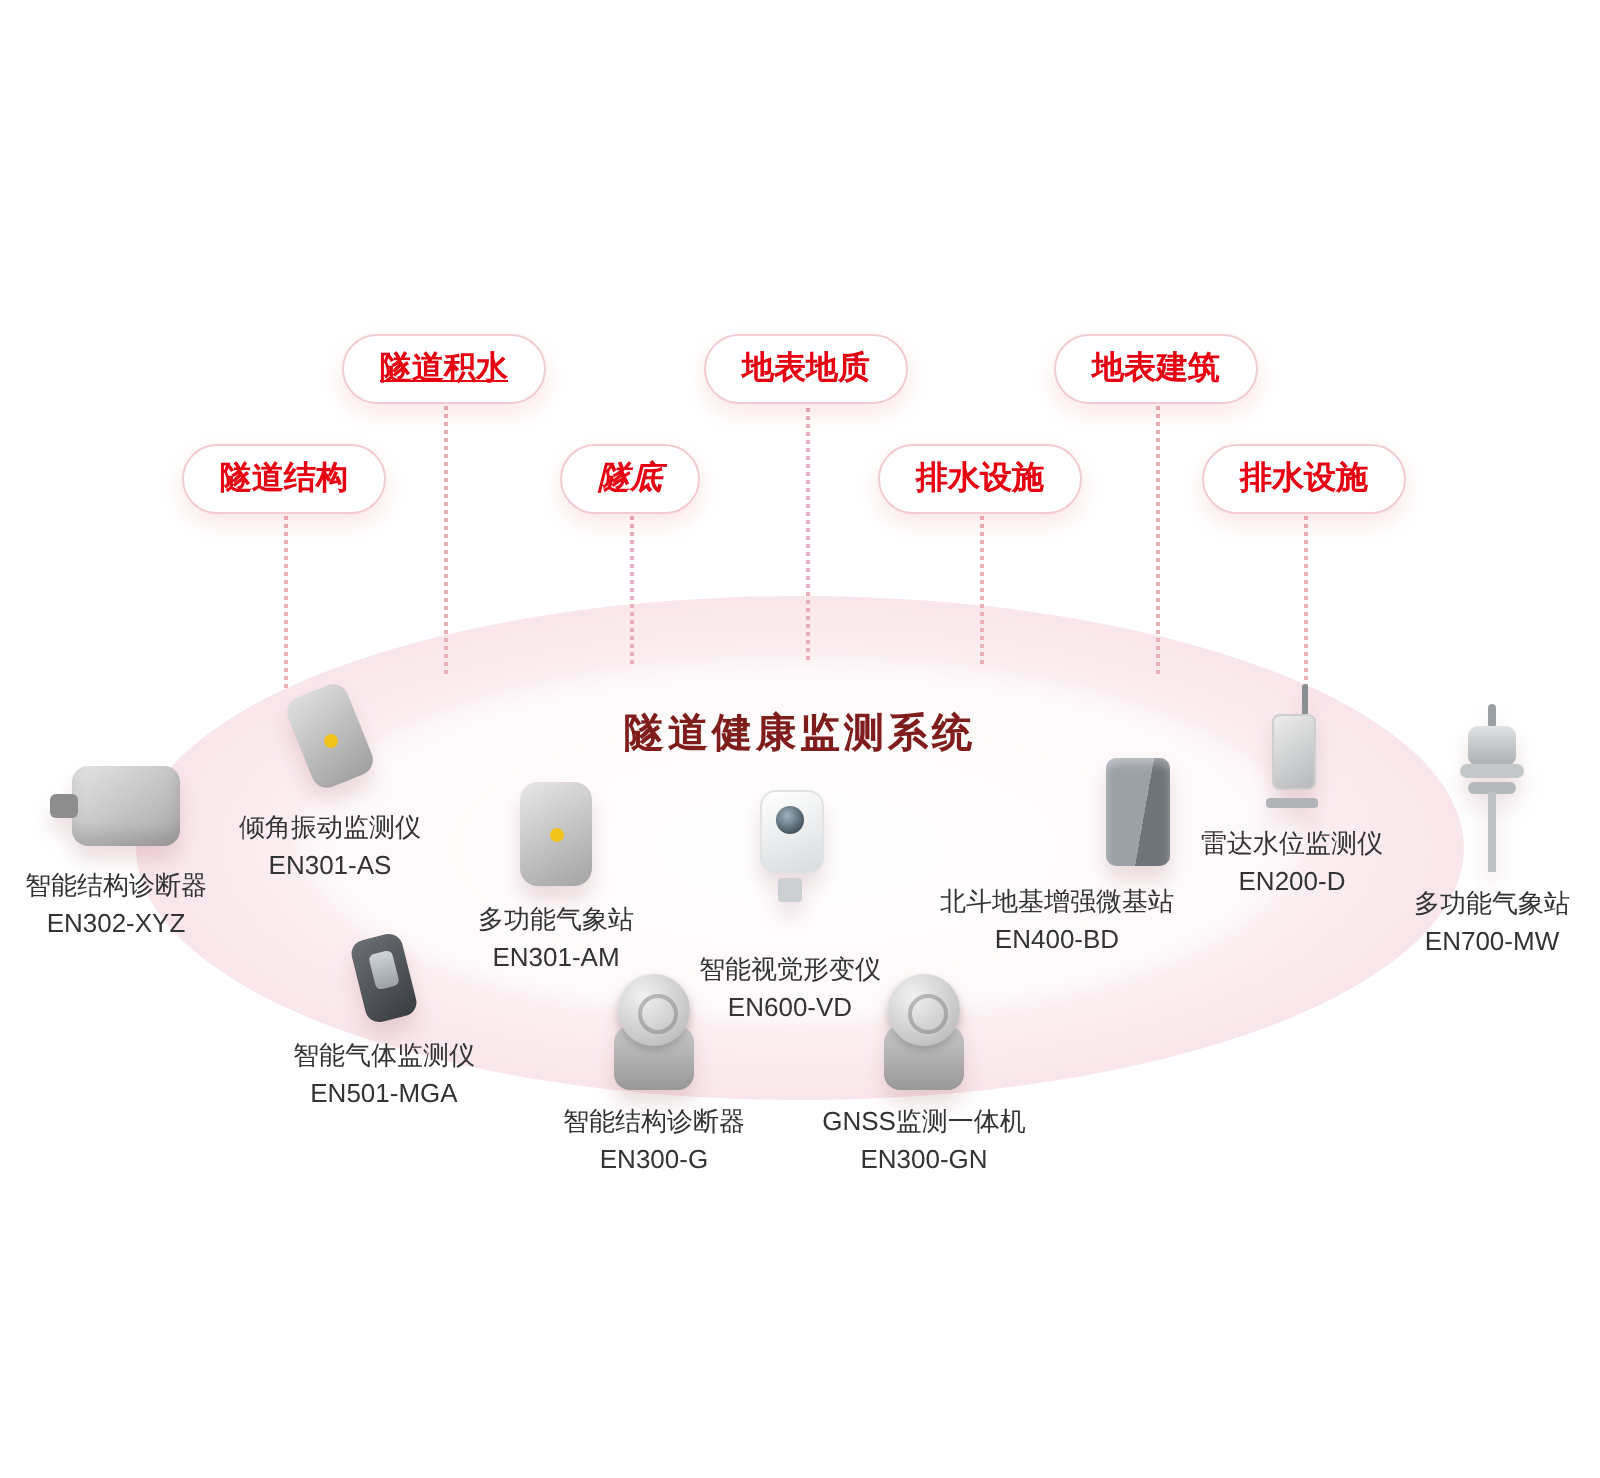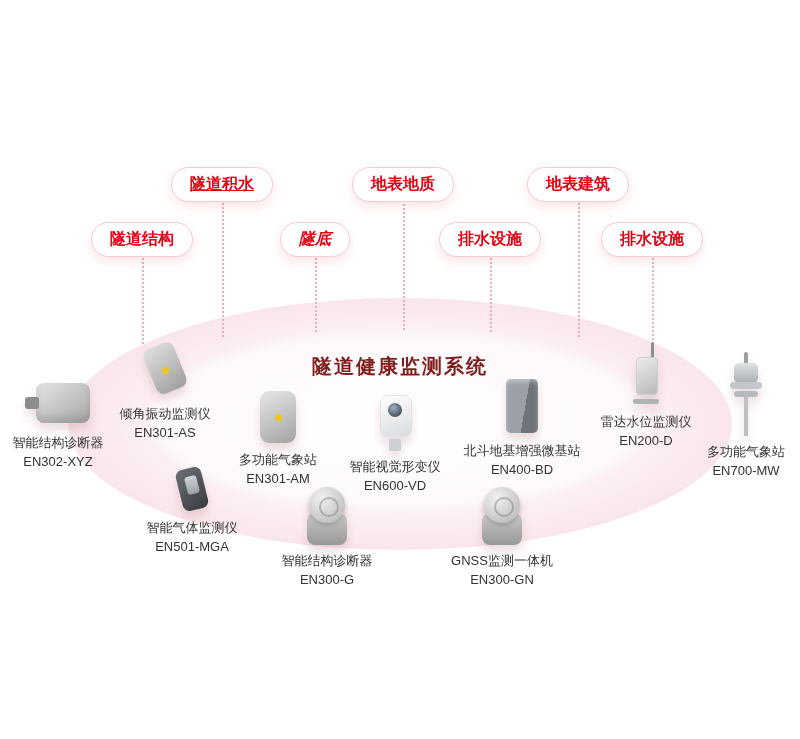--- a/index.html
+++ b/index.html
@@ -166,45 +166,45 @@
       <div class="dome-base"></div>
       <div class="dome-top"></div>
       <div class="dome-ring"></div>
     </div>
     <div class="dev-label">
       <div>智能结构诊断器</div>
       <div>EN300-G</div>
     </div>
   </div>
 
-  <div class="device" style="left:343px;top:395px;width:104px;">
+  <div class="device" style="left:343px;top:395px;width:104px;gap:18px;">
     <div class="dev-icon cam">
       <div class="cam-body"></div>
       <div class="cam-lens"></div>
       <div class="cam-mount"></div>
     </div>
     <div class="dev-label">
       <div>智能视觉形变仪</div>
       <div>EN600-VD</div>
     </div>
   </div>
 
-  <div class="device" style="left:410px;top:487px;width:104px;margin-left:40px;">
+  <div class="device" style="left:410px;top:487px;width:104px;">
     <div class="dev-icon dome">
       <div class="dome-base"></div>
       <div class="dome-top"></div>
       <div class="dome-ring"></div>
     </div>
     <div class="dev-label">
       <div>GNSS监测一体机</div>
       <div>EN300-GN</div>
     </div>
   </div>
 
-  <div class="device" style="left:457px;top:377px;width:130px;">
+  <div class="device" style="left:457px;top:377px;width:130px;align-items:flex-end;">
     <div class="dev-icon slab">
       <div class="slab-body"></div>
     </div>
     <div class="dev-label">
       <div>北斗地基增强微基站</div>
       <div>EN400-BD</div>
     </div>
   </div>
 
 

